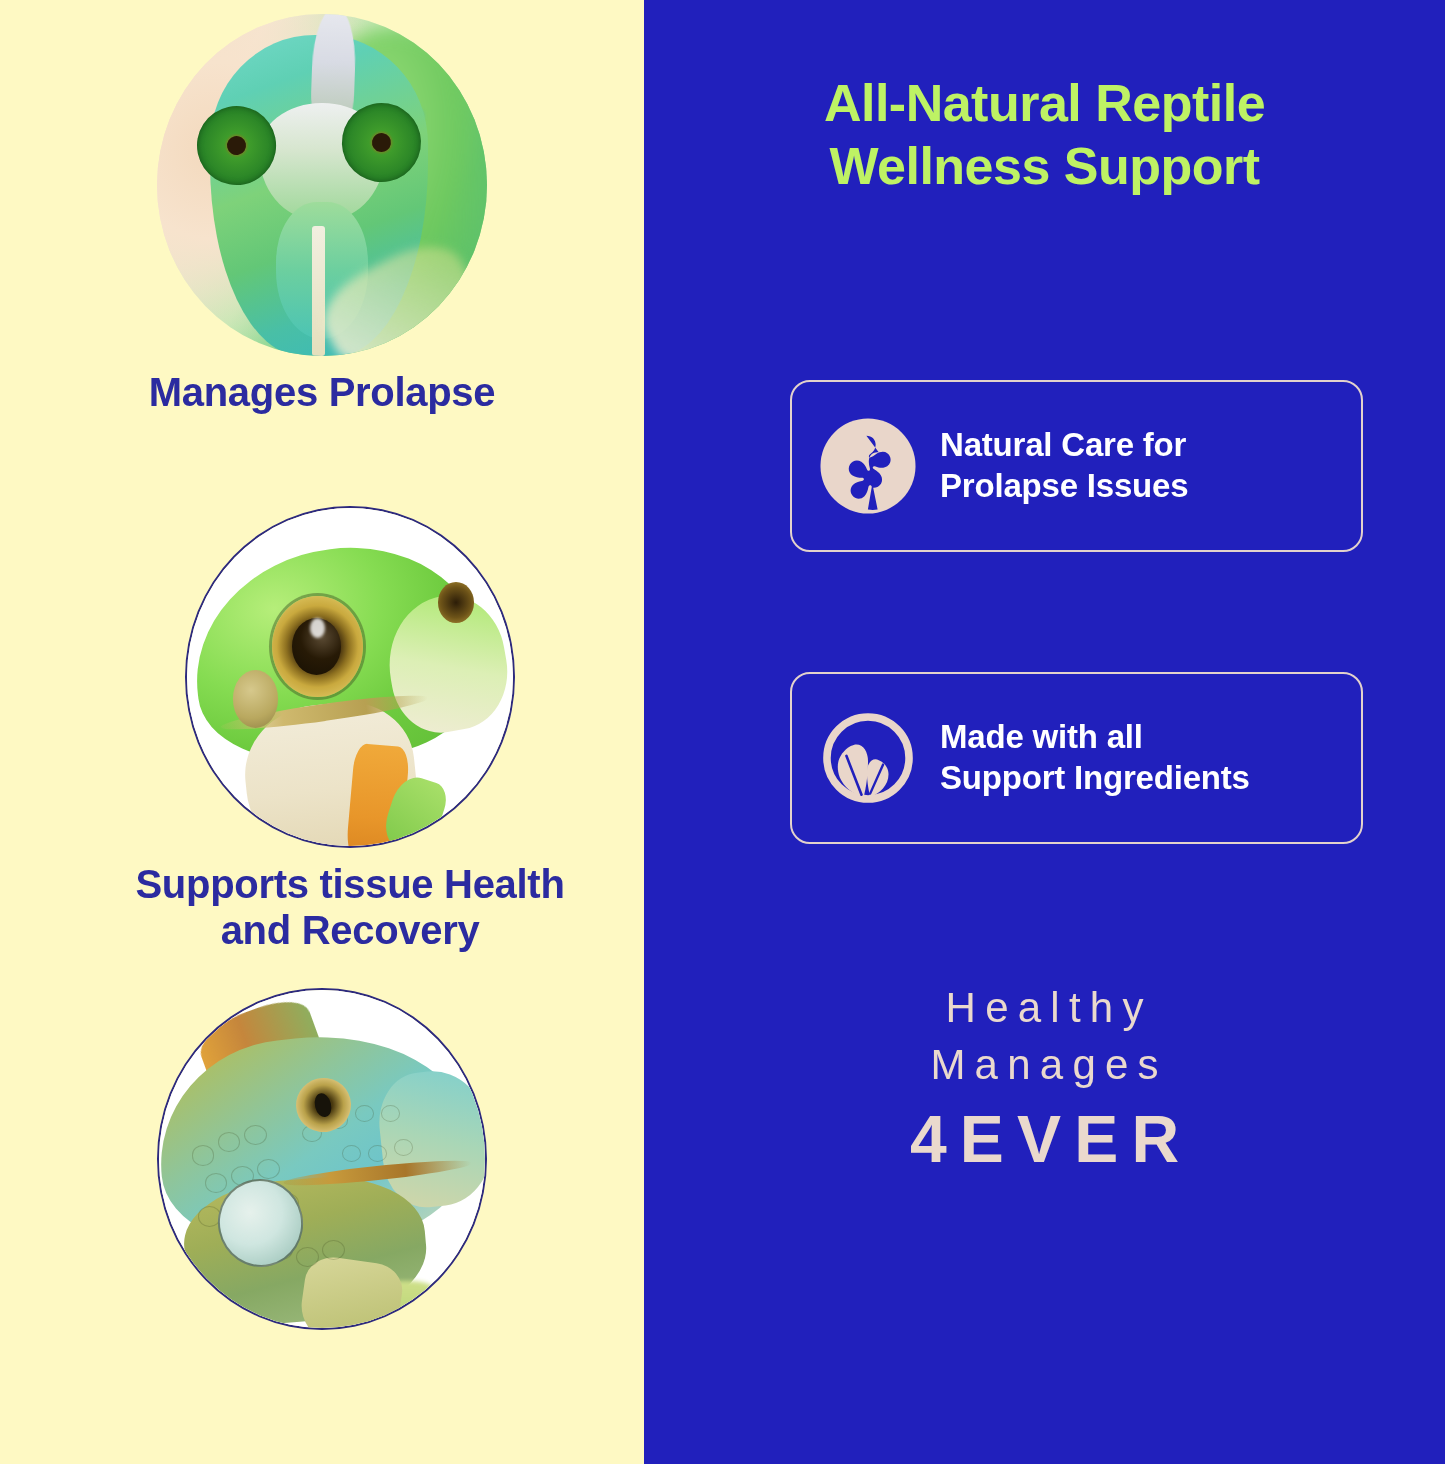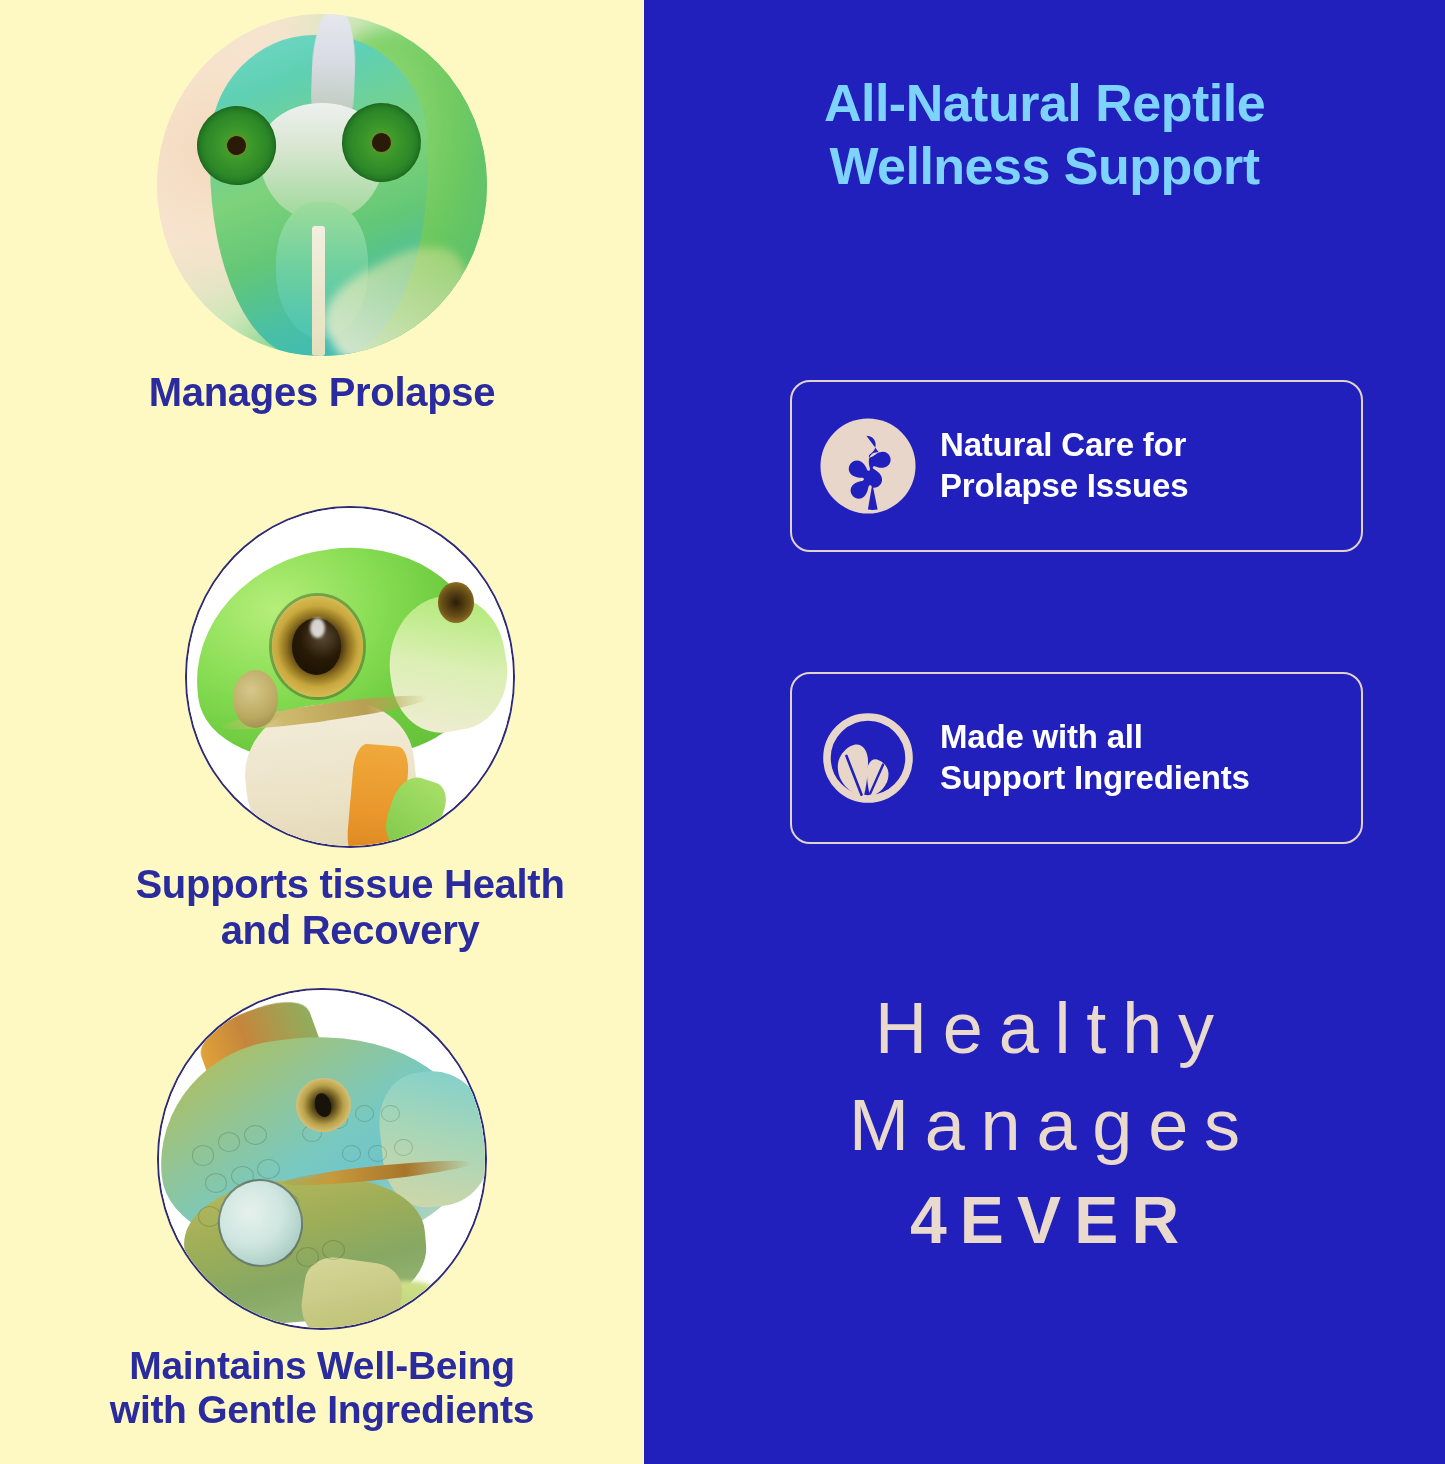--- a/index.html
+++ b/index.html
@@ -311,21 +311,21 @@
     overflow:hidden;
   }
 
   .headline {
     position:absolute;
     top:72px;
     left:0;
     width:100%;
     padding:0 50px;
     text-align:center;
-    color:#7dd3fc;
+    color:#bef264;
     font-size:52px;
     font-weight:bold;
     line-height:1.22;
     letter-spacing:-0.5px;
   }
 
   .badges {
     position:absolute;
     top:380px;
     left:146px;
@@ -362,21 +362,21 @@
 
   .brand {
     position:absolute;
     top:980px;
     left:0;
     width:100%;
     text-align:center;
     color:#ead9cd;
   }
   .brand-l1, .brand-l2 {
-    font-size:72px;
+    font-size:42px;
     font-weight:300;
     letter-spacing:0.22em;
     line-height:1.35;
     text-indent:0.22em;
   }
   .brand-l3 {
     font-size:66px;
     font-weight:bold;
     letter-spacing:0.20em;
     line-height:1.35;
@@ -481,24 +481,20 @@
             <span class="ig-sc" style="left:42%;top:76%;width:7%;height:6%"></span>
             <span class="ig-sc" style="left:50%;top:74%;width:7%;height:6%"></span>
           </div>
           <div class="ig-mouth"></div>
           <div class="ig-cheek"></div>
           <div class="ig-eye">
               <span class="pupil"></span>
             </div>
         </div>
       </div>
-      <div class="caption cap-3">
-        <div>Maintains Well-Being</div>
-        <div>with Gentle Ingredients</div>
-      </div>
     </div>
 
   </div>
 
   <div class="right-panel">
 
     <div class="headline">
       <div>All-Natural Reptile</div>
       <div>Wellness Support</div>
     </div>

